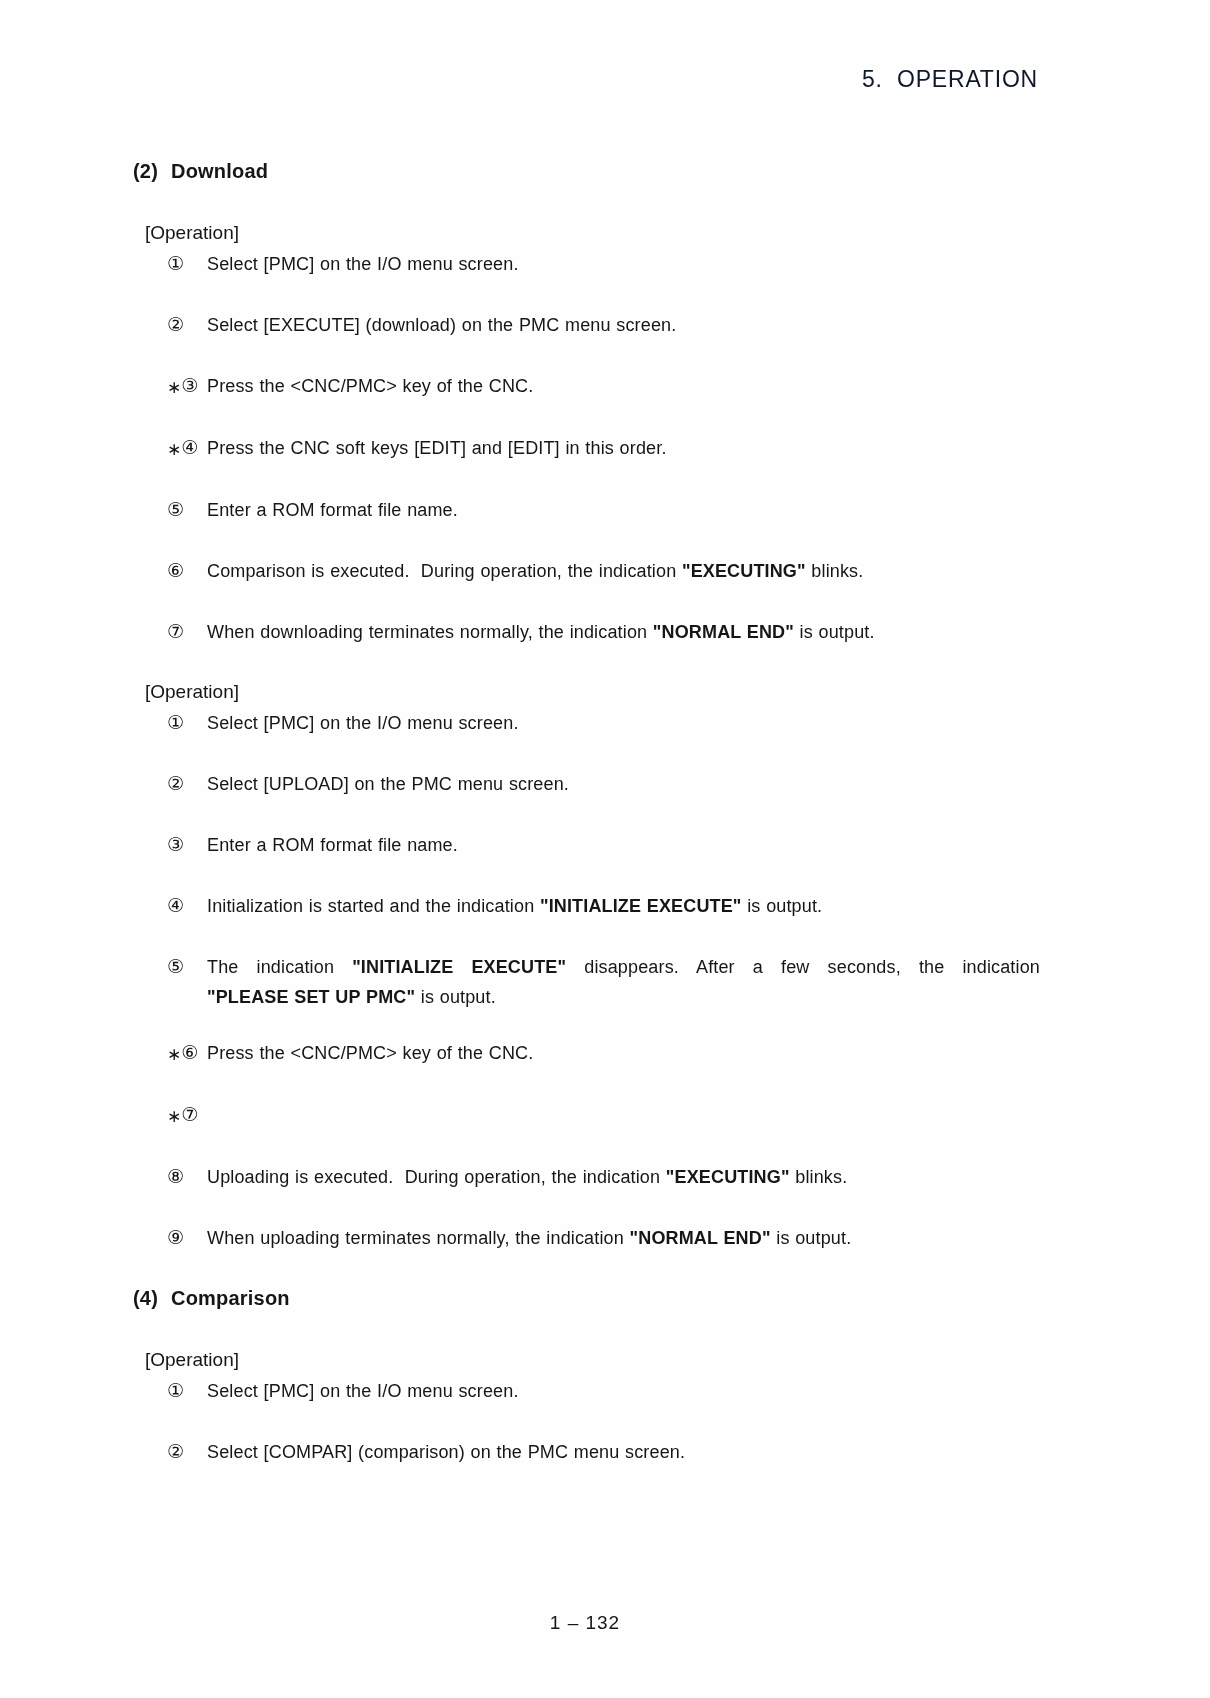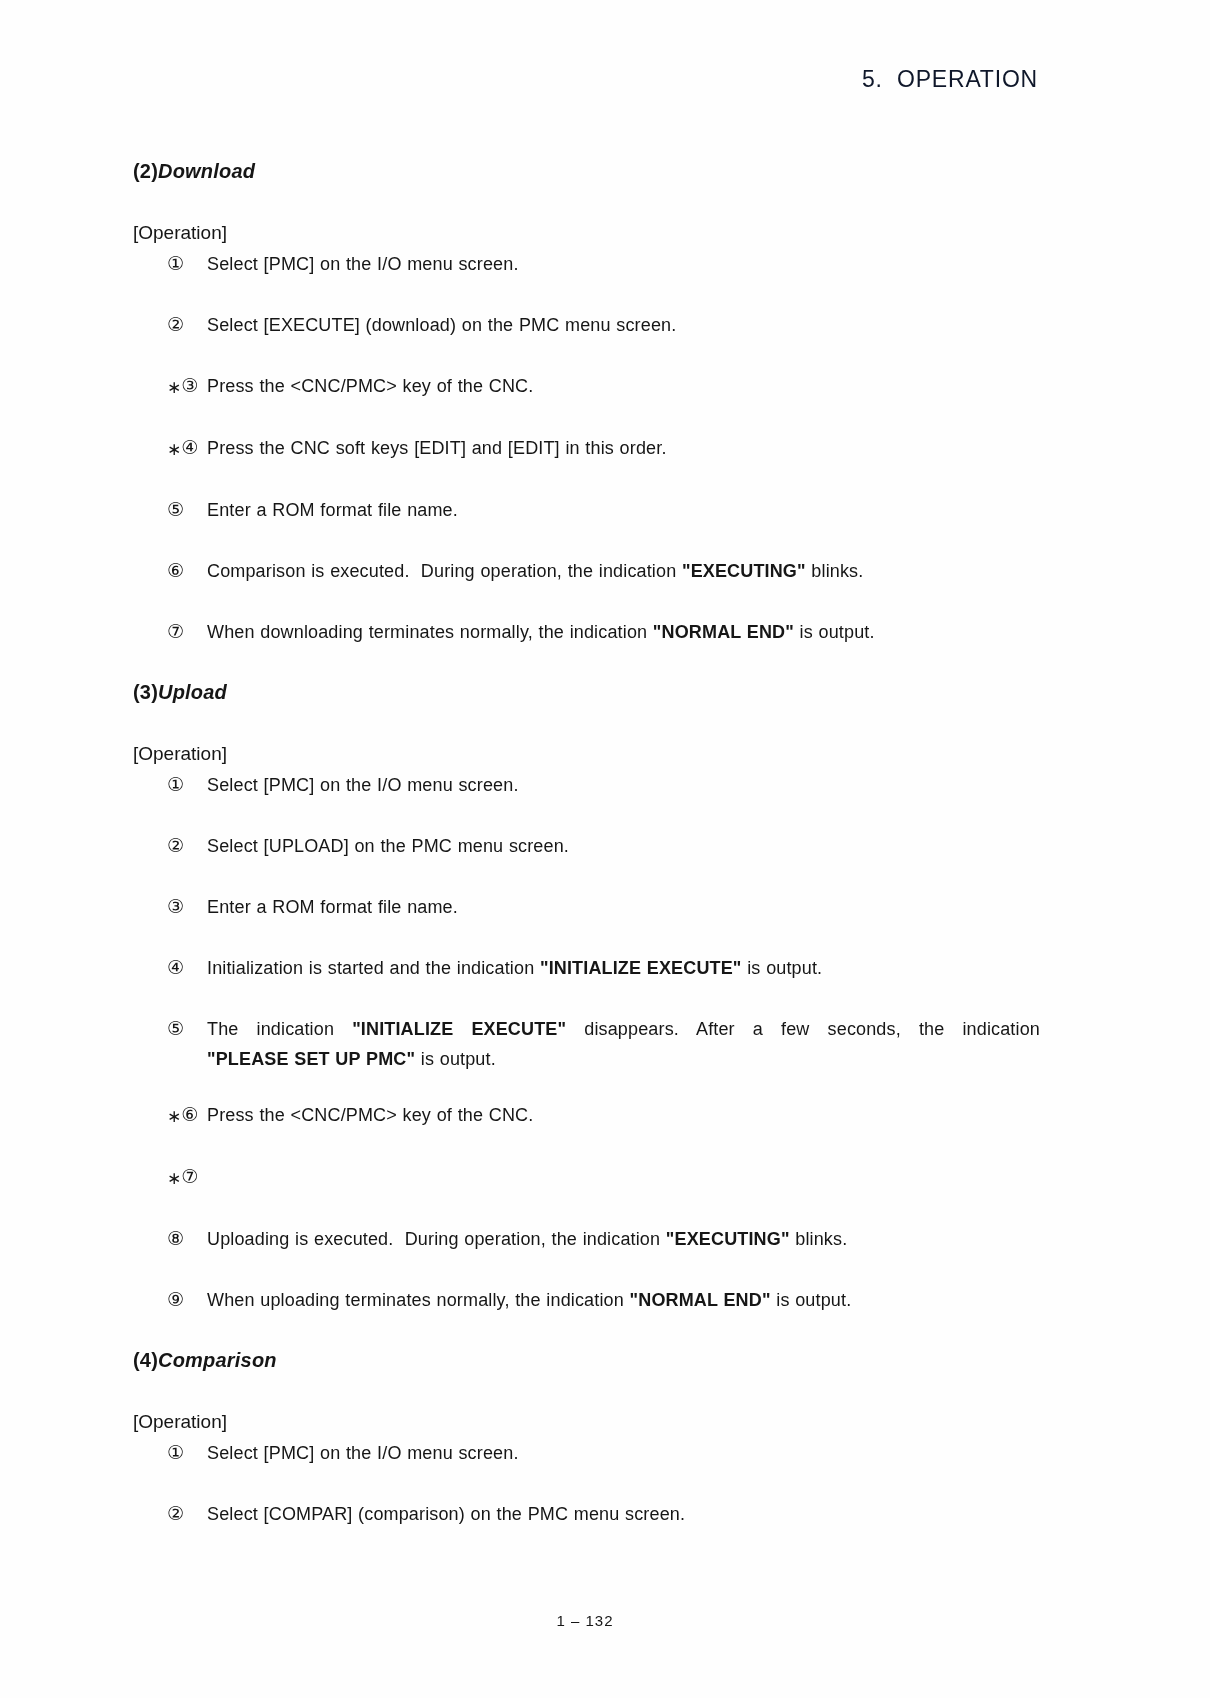--- a/index.html
+++ b/index.html
@@ -32,27 +32,26 @@
     width: 907px;
   }
   .section-heading {
     font-size: 20px;
     font-weight: 700;
     line-height: 22px;
     margin: 0 0 40px 0;
     letter-spacing: 0.2px;
   }
   .section-heading .h-label {
-    margin-left: 0;
-    font-style: italic;
+    margin-left: 13px;
   }
   .operation-label {
     font-size: 19px;
     line-height: 22px;
-    margin: 0 0 8px 0;
+    margin: 0 0 8px 12px;
   }
   .step {
     display: flex;
     align-items: flex-start;
     margin-bottom: 37px;
     line-height: 24px;
     font-size: 18px;
   }
   .step.two-line {
     margin-bottom: 32px;
@@ -88,21 +87,21 @@
   }
   .seg-b {
     font-weight: 700;
   }
   .page-footer {
     position: absolute;
     top: 1612px;
     left: 0;
     width: 1170px;
     text-align: center;
-    font-size: 15px;
+    font-size: 19px;
     letter-spacing: 1px;
   }
 </style>
 </head>
 <body>
 
 <div class="page">
 
   <div class="page-header">5.  OPERATION</div>
 
@@ -138,23 +137,20 @@
         <span class="mk"><span class="star"></span><span class="num">⑥</span></span>
         <span class="tx-wrap"><span class="tx"><span>Comparison is executed.  During operation, the indication </span><span class="seg-b">"EXECUTING"</span><span> blinks.</span></span></span>
       </div>
       <div class="step">
         <span class="mk"><span class="star"></span><span class="num">⑦</span></span>
         <span class="tx-wrap"><span class="tx"><span>When downloading terminates normally, the indication </span><span class="seg-b">"NORMAL END"</span><span> is output.</span></span></span>
       </div>
     </div>
 
     <div class="section">
-      <div class="section-heading">
-        <span class="h-num">(3)</span><span class="h-label">Upload</span>
-      </div>
       <div class="operation-label">[Operation]</div>
 
       <div class="step">
         <span class="mk"><span class="star"></span><span class="num">①</span></span>
         <span class="tx-wrap"><span class="tx"><span>Select [PMC] on the I/O menu screen.</span></span></span>
       </div>
       <div class="step">
         <span class="mk"><span class="star"></span><span class="num">②</span></span>
         <span class="tx-wrap"><span class="tx"><span>Select [UPLOAD] on the PMC menu screen.</span></span></span>
       </div>

